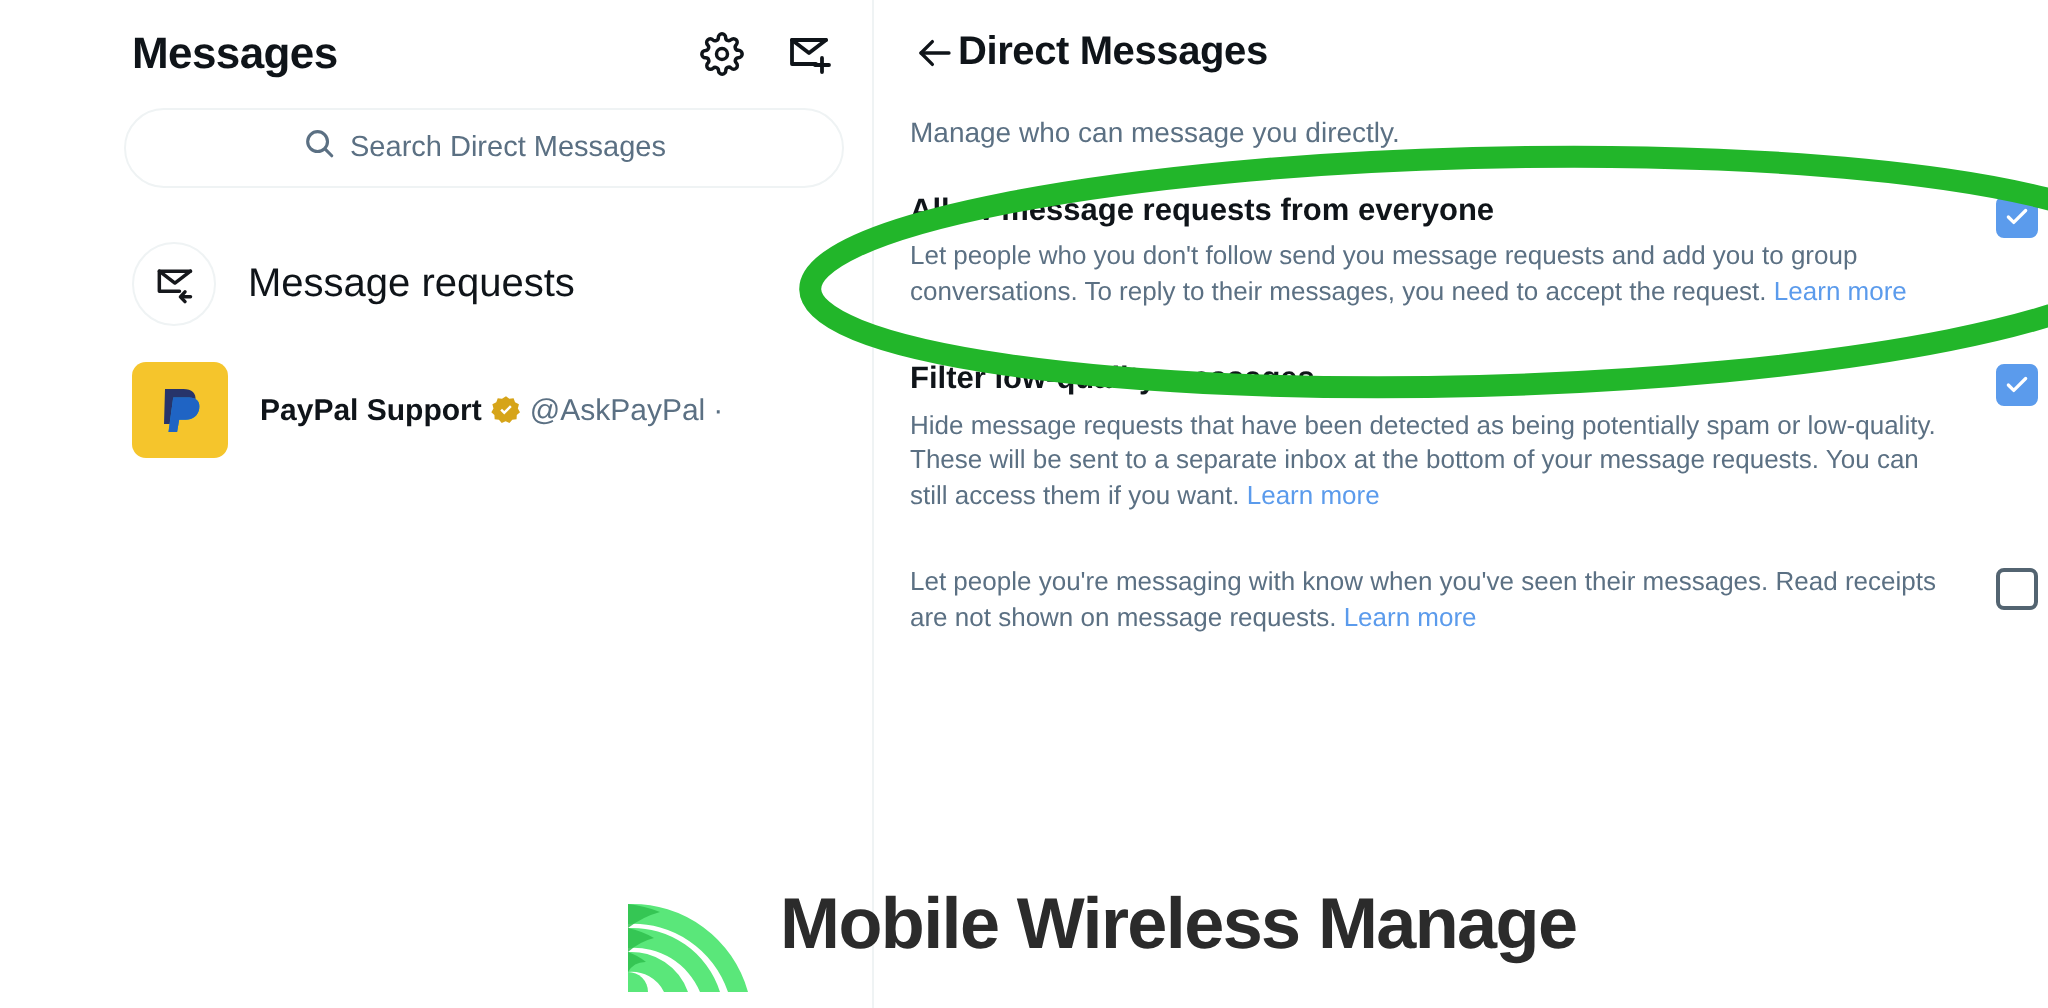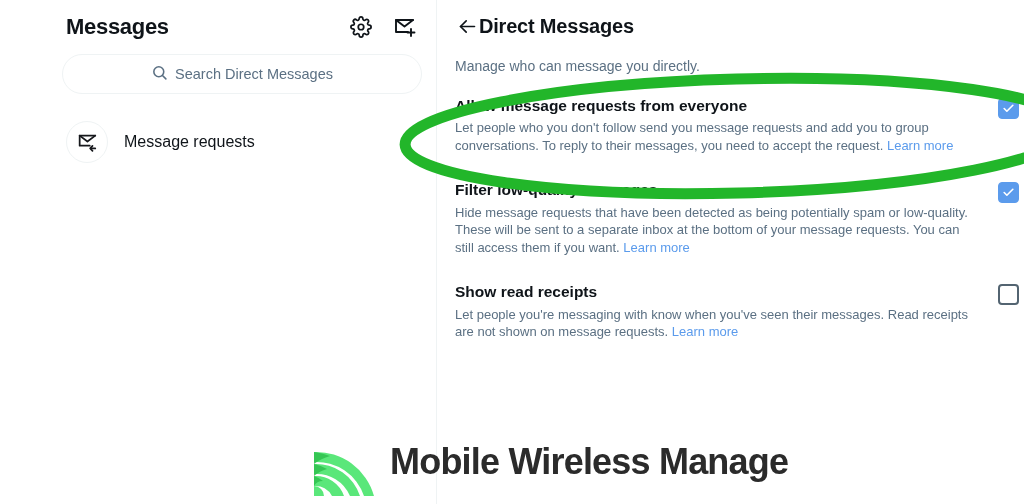--- a/index.html
+++ b/index.html
@@ -72,21 +72,21 @@
   }
   .req-avatar {
     width: 42px; height: 42px;
     border-radius: 50%;
     border: 1px solid #eff3f4;
     display: flex; align-items: center; justify-content: center;
     flex: 0 0 auto;
     background: #fff;
   }
   .req-label {
-    font-size: 16px;
+    font-size: 20px;
     font-weight: 400;
     color: #0f1419;
   }
   .pp-avatar {
     width: 48px; height: 48px;
     border-radius: 7px;
     background: #f5c52c;
     display: flex; align-items: center; justify-content: center;
     flex: 0 0 auto;
     overflow: hidden;
@@ -244,20 +244,40 @@
           <svg width="22" height="22" viewBox="0 0 24 24" fill="none" stroke="#16181c" stroke-width="1.9" stroke-linecap="round" stroke-linejoin="round">
             <path d="M21 5H4v11h11"></path>
             <path d="M4 5l8.5 6.5L21 5"></path>
             <path d="M21 19h-5"></path>
             <path d="M18 16.3 15.5 19 18 21.6"></path>
           </svg>
         </div>
         <div class="req-label">Message requests</div>
       </div>
 
+      <div class="dm-row">
+        <div class="pp-avatar">
+          <svg width="34" height="34" viewBox="0 0 34 34">
+            <path d="M9.5 6.5h9.2c4.2 0 6.6 2.1 6.0 5.9-0.55 3.5-3.2 5.6-7.0 5.6h-3.3l-1.05 6.0H9.0z" fill="#27346a"></path>
+            <path d="M13.6 10.8h8.0c3.6 0 5.6 2.0 5.0 5.6-0.55 3.4-3.1 5.5-6.8 5.5h-3.2l-1.05 6.1h-4.3z" fill="#2790c3"></path>
+            <path d="M13.6 10.8h8.0c3.6 0 5.6 2.0 5.0 5.6-0.55 3.4-3.1 5.5-6.8 5.5h-3.2l-1.05 6.1h-4.3z" fill="#1f64c4"></path>
+          </svg>
+        </div>
+        <div class="convo-line">
+          <span class="convo-name">PayPal Support</span>
+          <span style="display:inline-flex;">
+            <svg width="16" height="16" viewBox="0 0 24 24">
+              <path fill="#d6a419" d="M12 1.6l2.5 2.0 3.2-.4 1.1 3.0 2.9 1.5-.8 3.1 1.6 2.8-2.4 2.1-.2 3.2-3.2.5-2.1 2.4-2.9-1.4-2.9 1.4-2.1-2.4-3.2-.5-.2-3.2L1 13.6l1.6-2.8-.8-3.1 2.9-1.5 1.1-3.0 3.2.4z"></path>
+              <path fill="#ffffff" d="M10.7 15.4l-3.0-3.0 1.3-1.3 1.7 1.7 4.3-4.3 1.3 1.3z"></path>
+            </svg>
+          </span>
+          <span class="convo-handle">@AskPayPal</span>
+          <span class="convo-dot">·</span>
+        </div>
+      </div>
 
     </div>
   </div>
 
   <div id="right-panel">
 
     <div class="rp-header">
       <div class="back-btn">
         <svg width="21" height="21" viewBox="0 0 24 24" fill="none" stroke="#0f1419" stroke-width="1.9" stroke-linecap="round" stroke-linejoin="round">
           <line x1="20" y1="12" x2="4" y2="12"></line>
@@ -296,21 +316,20 @@
         </div>
         <div class="cb checked">
           <svg width="13" height="13" viewBox="0 0 24 24" fill="none" stroke="#ffffff" stroke-width="3" stroke-linecap="round" stroke-linejoin="round">
             <polyline points="20,6 9,17 4,12"></polyline>
           </svg>
         </div>
       </div>
 
       <div class="setting">
         <div class="setting-text">
-          <div class="setting-title">Show read receipts</div>
           <div class="setting-desc">
             <span>Let people you're messaging with know when you've seen their messages. Read receipts are not shown on message requests.</span>
             <span class="learn-more">Learn more</span>
           </div>
         </div>
         <div class="cb unchecked"></div>
       </div>
 
     </div>
   </div>

